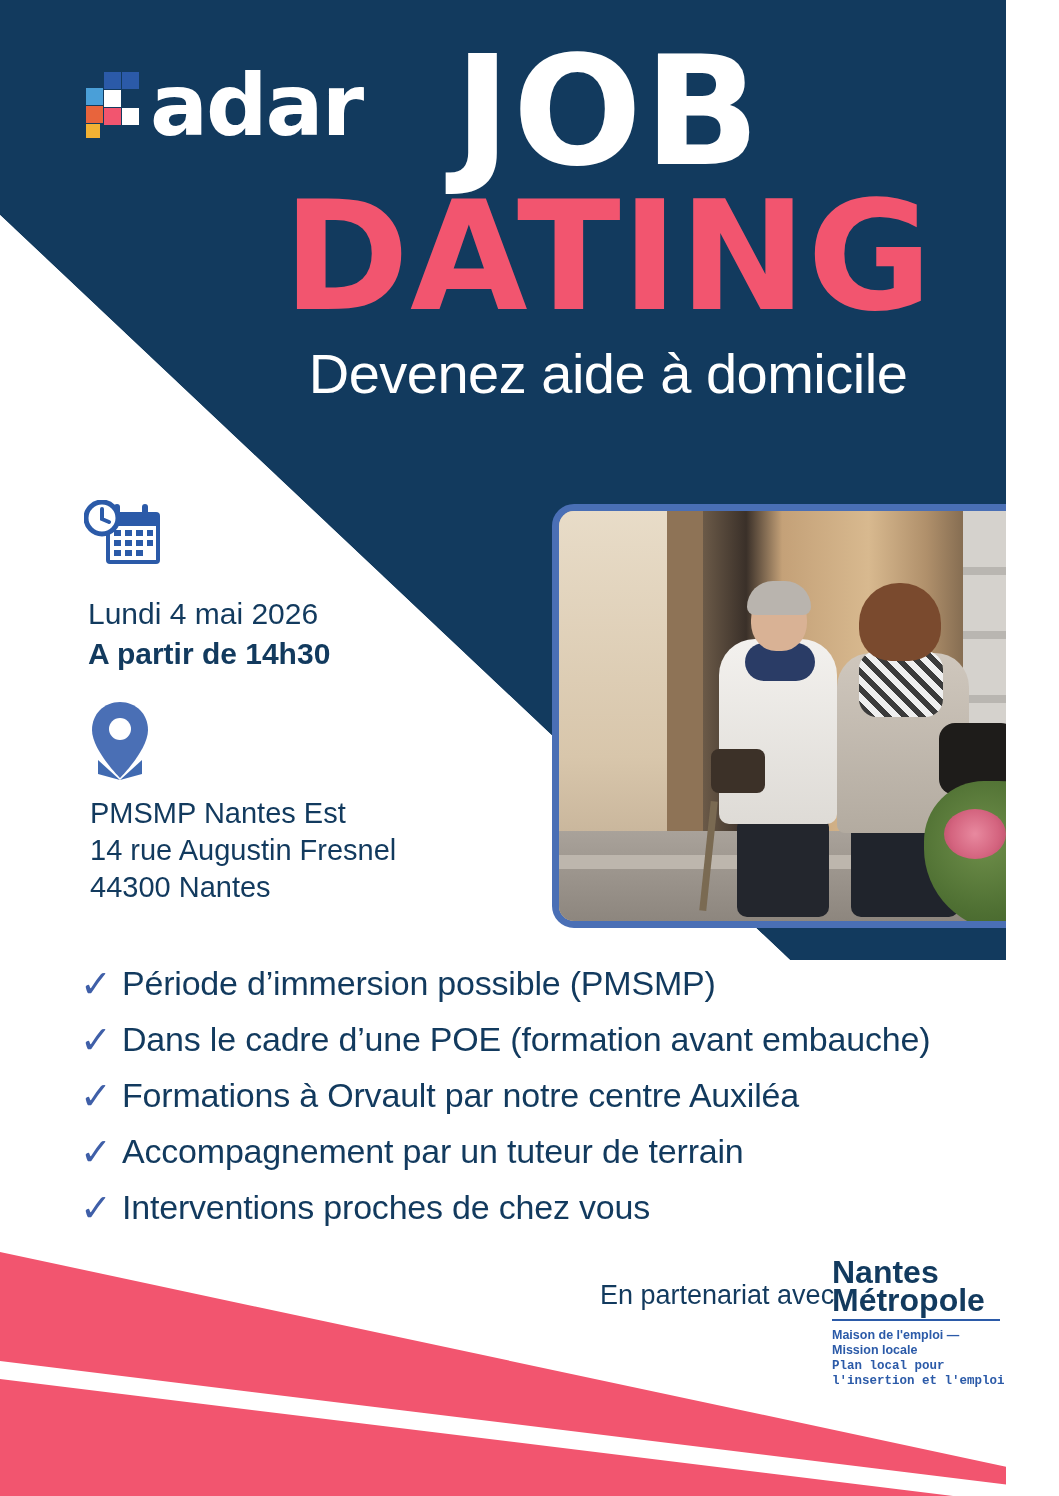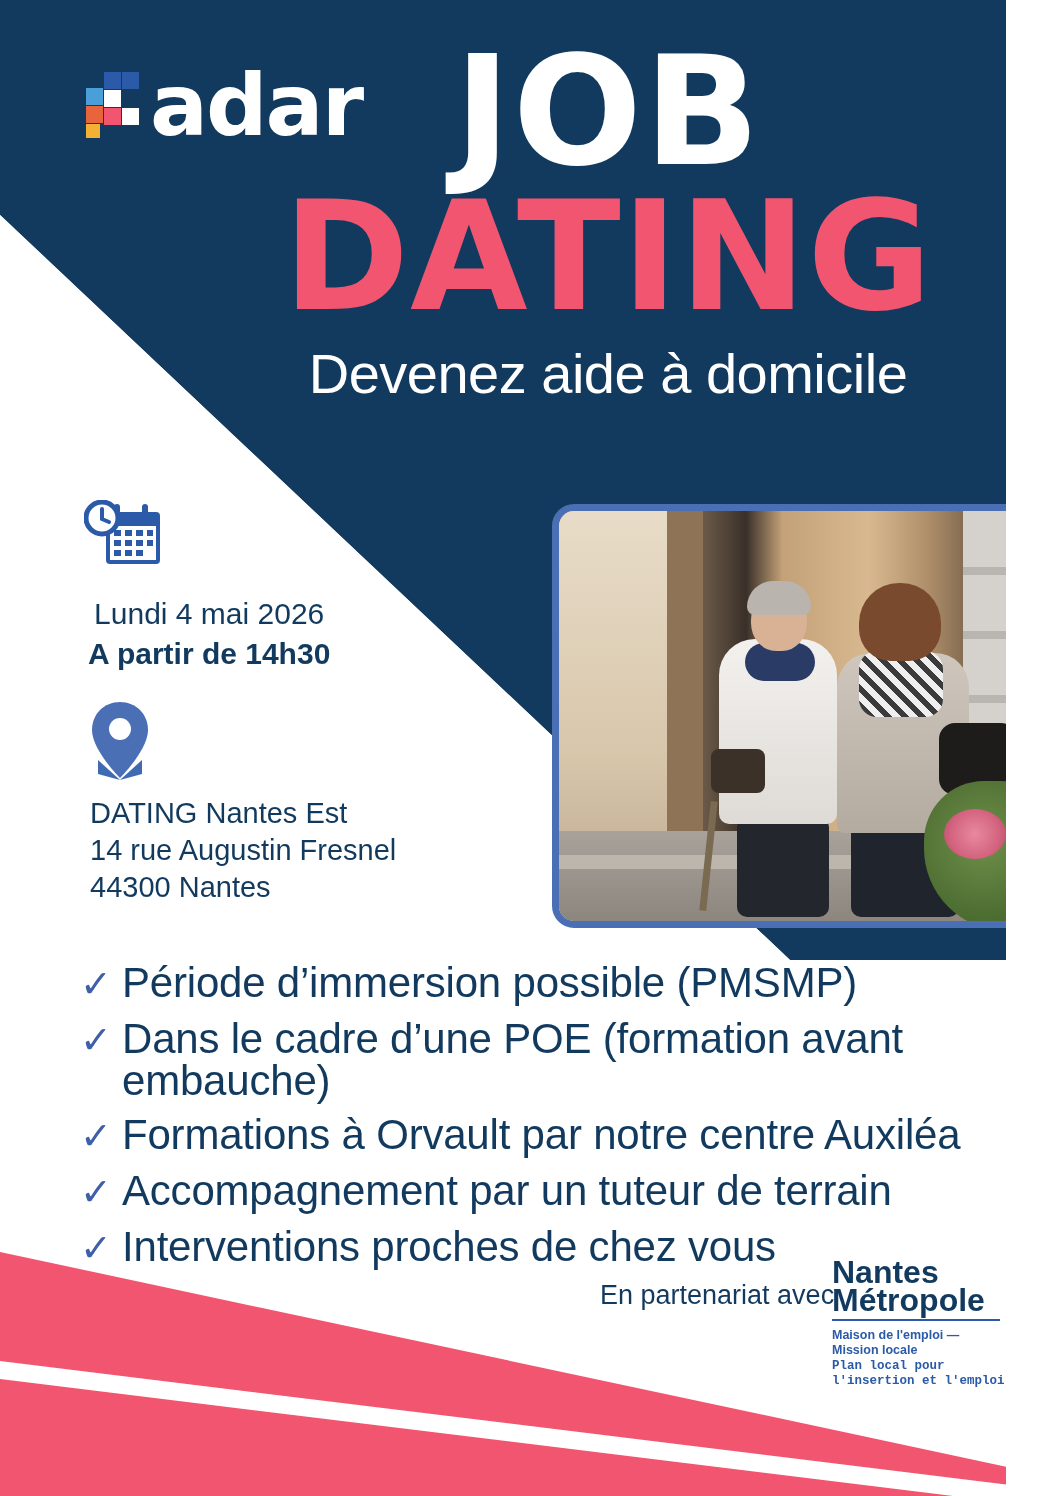--- a/index.html
+++ b/index.html
@@ -132,21 +132,20 @@
   
   .info-date {
     position: absolute;
     left: 88px; top: 594px;
     z-index: 5;
     color: #123a5e;
   }
   .info-date .line1 {
     font-size: 30px;
     line-height: 40px;
-    text-align: center;
   }
   .info-date .line2 {
     font-size: 30px;
     line-height: 40px;
     font-weight: bold;
   }
   .icon-calendar {
     position: absolute;
     left: 84px; top: 500px;
     width: 80px; height: 72px;
@@ -283,21 +282,21 @@
   }
   .check {
     flex: 0 0 auto;
     width: 42px;
     font-size: 38px;
     line-height: 44px;
     color: #3f5fa8;
     font-weight: 300;
   }
   .bullet-text {
-    font-size: 42px;
+    font-size: 34px;
     line-height: 42px;
     color: #123a5e;
     letter-spacing: -0.2px;
   }
 
   
   .partner-text {
     position: absolute;
     left: 600px; top: 1280px;
     font-size: 27px;
@@ -398,21 +397,21 @@
     <div class="line2">A partir de 14h30</div>
   </div>
 
   <svg class="icon-pin" viewBox="0 0 72 82">
     <path d="M36 2 C20 2 8 14 8 30 C8 50 36 78 36 78 C36 78 64 50 64 30 C64 14 52 2 36 2 Z" fill="#4a6fb5"></path>
     <circle cx="36" cy="29" r="11" fill="#ffffff"></circle>
     <path d="M14 60 L36 80 L58 60 L58 74 L36 80 L14 74 Z" fill="#2b5aa8" opacity="0.9"></path>
   </svg>
 
   <div class="info-address">
-    <div>DATING Nantes Est</div>
+    <div>PMSMP Nantes Est</div>
     <div>14 rue Augustin Fresnel</div>
     <div>44300 Nantes</div>
   </div>
 
   <div class="photo-frame">
     <div class="photo-inner">
       <div class="ph-wall-left"></div>
       <div class="ph-doorframe"></div>
       <div class="ph-door">
           <div class="ph-door-panel"></div>

